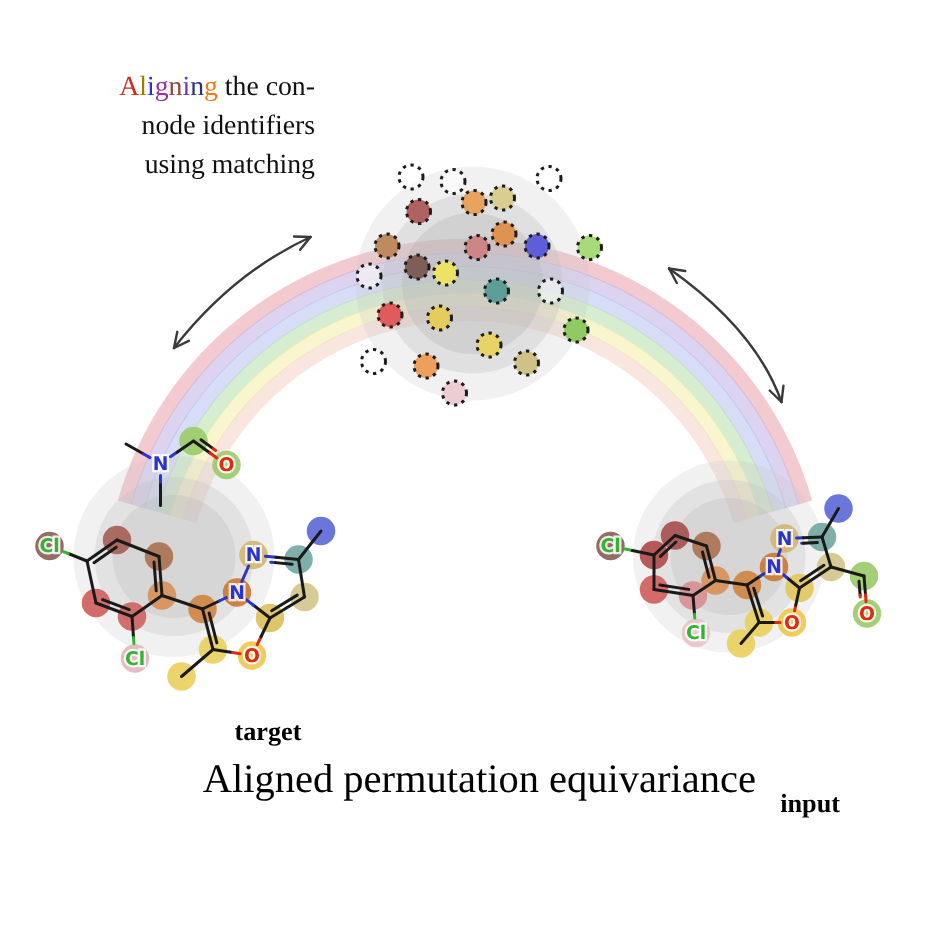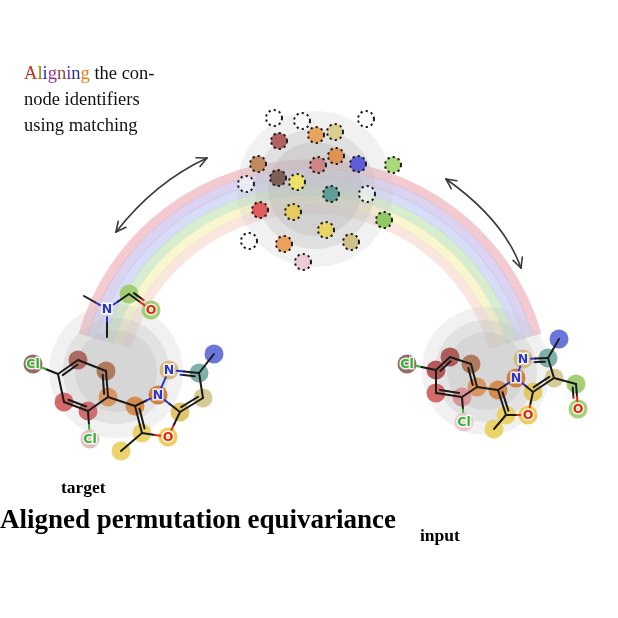--- a/index.html
+++ b/index.html
@@ -1,25 +1,25 @@
 <!DOCTYPE html>
 <html><head>
 <meta charset="utf-8">
 <style>
   html,body{margin:0;padding:0;background:#fff;}
   #canvas{position:relative;width:618px;height:618px;background:#fff;overflow:hidden;
           font-family:"Liberation Serif","DejaVu Serif",serif;}
   #scene{position:absolute;left:0;top:0;}
-  .annotation{position:absolute;left:24px;top:60px;width:186px;text-align:left;
+  .annotation{position:absolute;left:24px;top:45px;width:186px;text-align:right;
               font-size:18.5px;line-height:26px;color:#111;}
-  .mol-label{position:absolute;font-weight:bold;font-size:17.5px;color:#000;text-align:left;width:140px;}
+  .mol-label{position:absolute;font-weight:bold;font-size:17.5px;color:#000;text-align:right;width:140px;}
   #target-label{left:61px;top:477px;}
   #input-label{left:420px;top:477px;margin-top:48px;}
-  .title{position:absolute;left:0;top:504px;width:504px;text-align:left;
-         font-weight:bold;font-size:27px;color:#000;}
+  .title{position:absolute;left:0;top:504px;width:504px;text-align:right;
+         font-weight:normal;font-size:27px;color:#000;}
 </style>
 </head>
 <body>
 
 <div id="canvas">
   <svg id="scene" width="618" height="618" viewBox="0 0 618 618">
     <g id="g-rainbow">
         <path d="M83.1422397585568,334.94958402718805 A236,236 0 0 1 536.8577602414432,334.94958402718817" fill="none" stroke="rgba(233,150,163,0.50)" stroke-width="9.6"></path>
         <path d="M91.79359502200165,337.43032022954105 A227,227 0 0 1 528.2064049779983,337.43032022954117" fill="none" stroke="rgba(186,168,226,0.50)" stroke-width="9.6"></path>
         <path d="M100.44495028544654,339.91105643189405 A218,218 0 0 1 519.5550497145535,339.91105643189417" fill="none" stroke="rgba(166,180,238,0.45)" stroke-width="9.6"></path>

